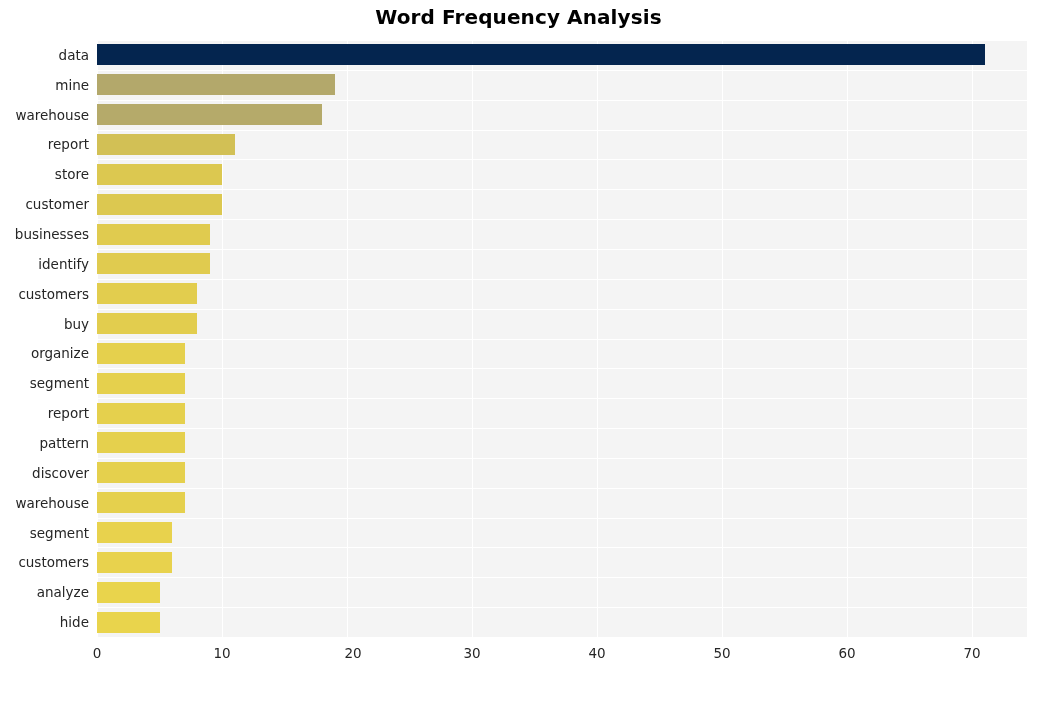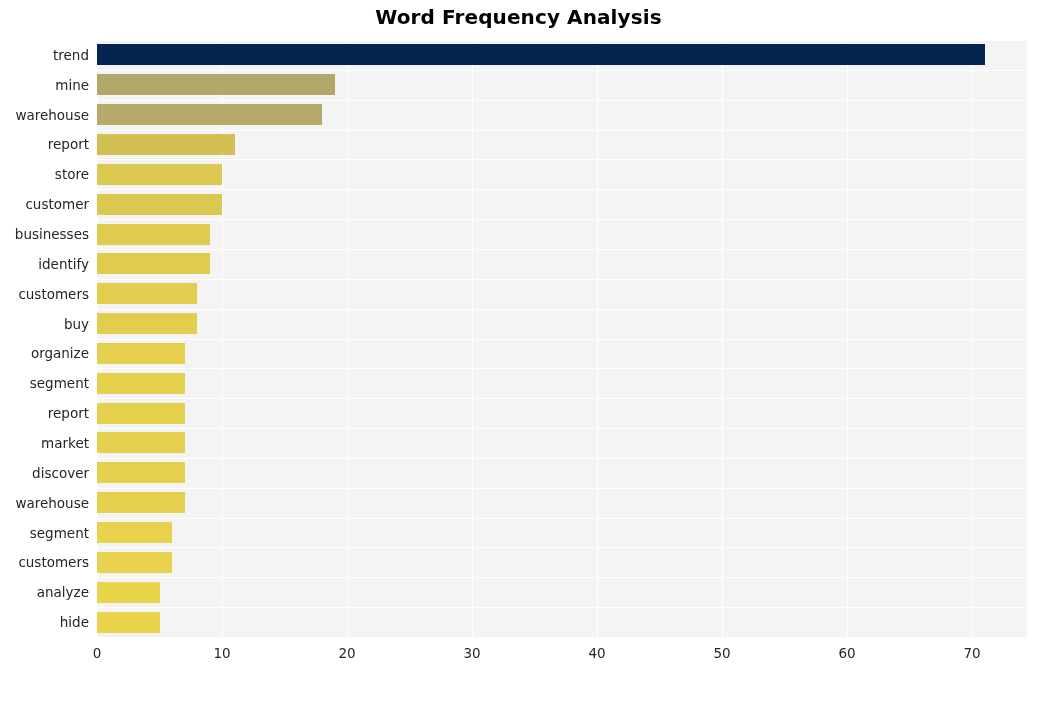--- a/index.html
+++ b/index.html
@@ -169,45 +169,45 @@
         <div class="bar" title="discover: 7" style="width: 87.5px; top: 422.325px; background: rgb(229, 208, 77);"></div>
         <div class="bar" title="technique: 7" style="width: 87.5px; top: 452.175px; background: rgb(229, 208, 77);"></div>
         <div class="bar" title="segment: 6" style="width: 75px; top: 482.025px; background: rgb(232, 210, 77);"></div>
         <div class="bar" title="customers: 6" style="width: 75px; top: 511.875px; background: rgb(232, 210, 77);"></div>
         <div class="bar" title="analyze: 5" style="width: 62.5px; top: 541.725px; background: rgb(233, 212, 76);"></div>
         <div class="bar" title="hide: 5" style="width: 62.5px; top: 571.575px; background: rgb(233, 212, 76);"></div>
       </div>
   </div>
 
   <div id="ytick-layer">
-      <div class="ytick" style="top: 7.925px;">trend</div>
+      <div class="ytick" style="top: 7.925px;">data</div>
       <div class="ytick" style="top: 37.775px;">mine</div>
       <div class="ytick" style="top: 67.625px;">warehouse</div>
       <div class="ytick" style="top: 97.475px;">report</div>
       <div class="ytick" style="top: 127.325px;">store</div>
       <div class="ytick" style="top: 157.175px; text-align: right;">customer</div>
       <div class="ytick" style="top: 187.025px;">businesses</div>
       <div class="ytick" style="top: 216.875px;">identify</div>
       <div class="ytick" style="top: 246.725px;">customers</div>
       <div class="ytick" style="top: 276.575px;">buy</div>
       <div class="ytick" style="top: 306.425px;">organize</div>
       <div class="ytick" style="top: 336.275px;">segment</div>
       <div class="ytick" style="top: 366.125px;">report</div>
-      <div class="ytick" style="top: 395.975px;">market</div>
+      <div class="ytick" style="top: 395.975px;">pattern</div>
       <div class="ytick" style="top: 425.825px;">discover</div>
       <div class="ytick" style="top: 455.675px;">warehouse</div>
       <div class="ytick" style="top: 485.525px;">segment</div>
       <div class="ytick" style="top: 515.375px;">customers</div>
       <div class="ytick" style="top: 545.225px;">analyze</div>
       <div class="ytick" style="top: 575.075px;">hide</div>
     </div>
   <div id="xtick-layer">
       <div class="xtick" style="left: 0px;">0</div>
       <div class="xtick" style="left: 125px;">10</div>
-      <div class="xtick" style="left: 250px;">20</div>
+      <div class="xtick" style="left: 256px;">20</div>
       <div class="xtick" style="left: 375px;">30</div>
       <div class="xtick" style="left: 500px;">40</div>
       <div class="xtick" style="left: 625px;">50</div>
       <div class="xtick" style="left: 750px;">60</div>
       <div class="xtick" style="left: 875px;">70</div>
     </div>
 
 
 </div>
 

